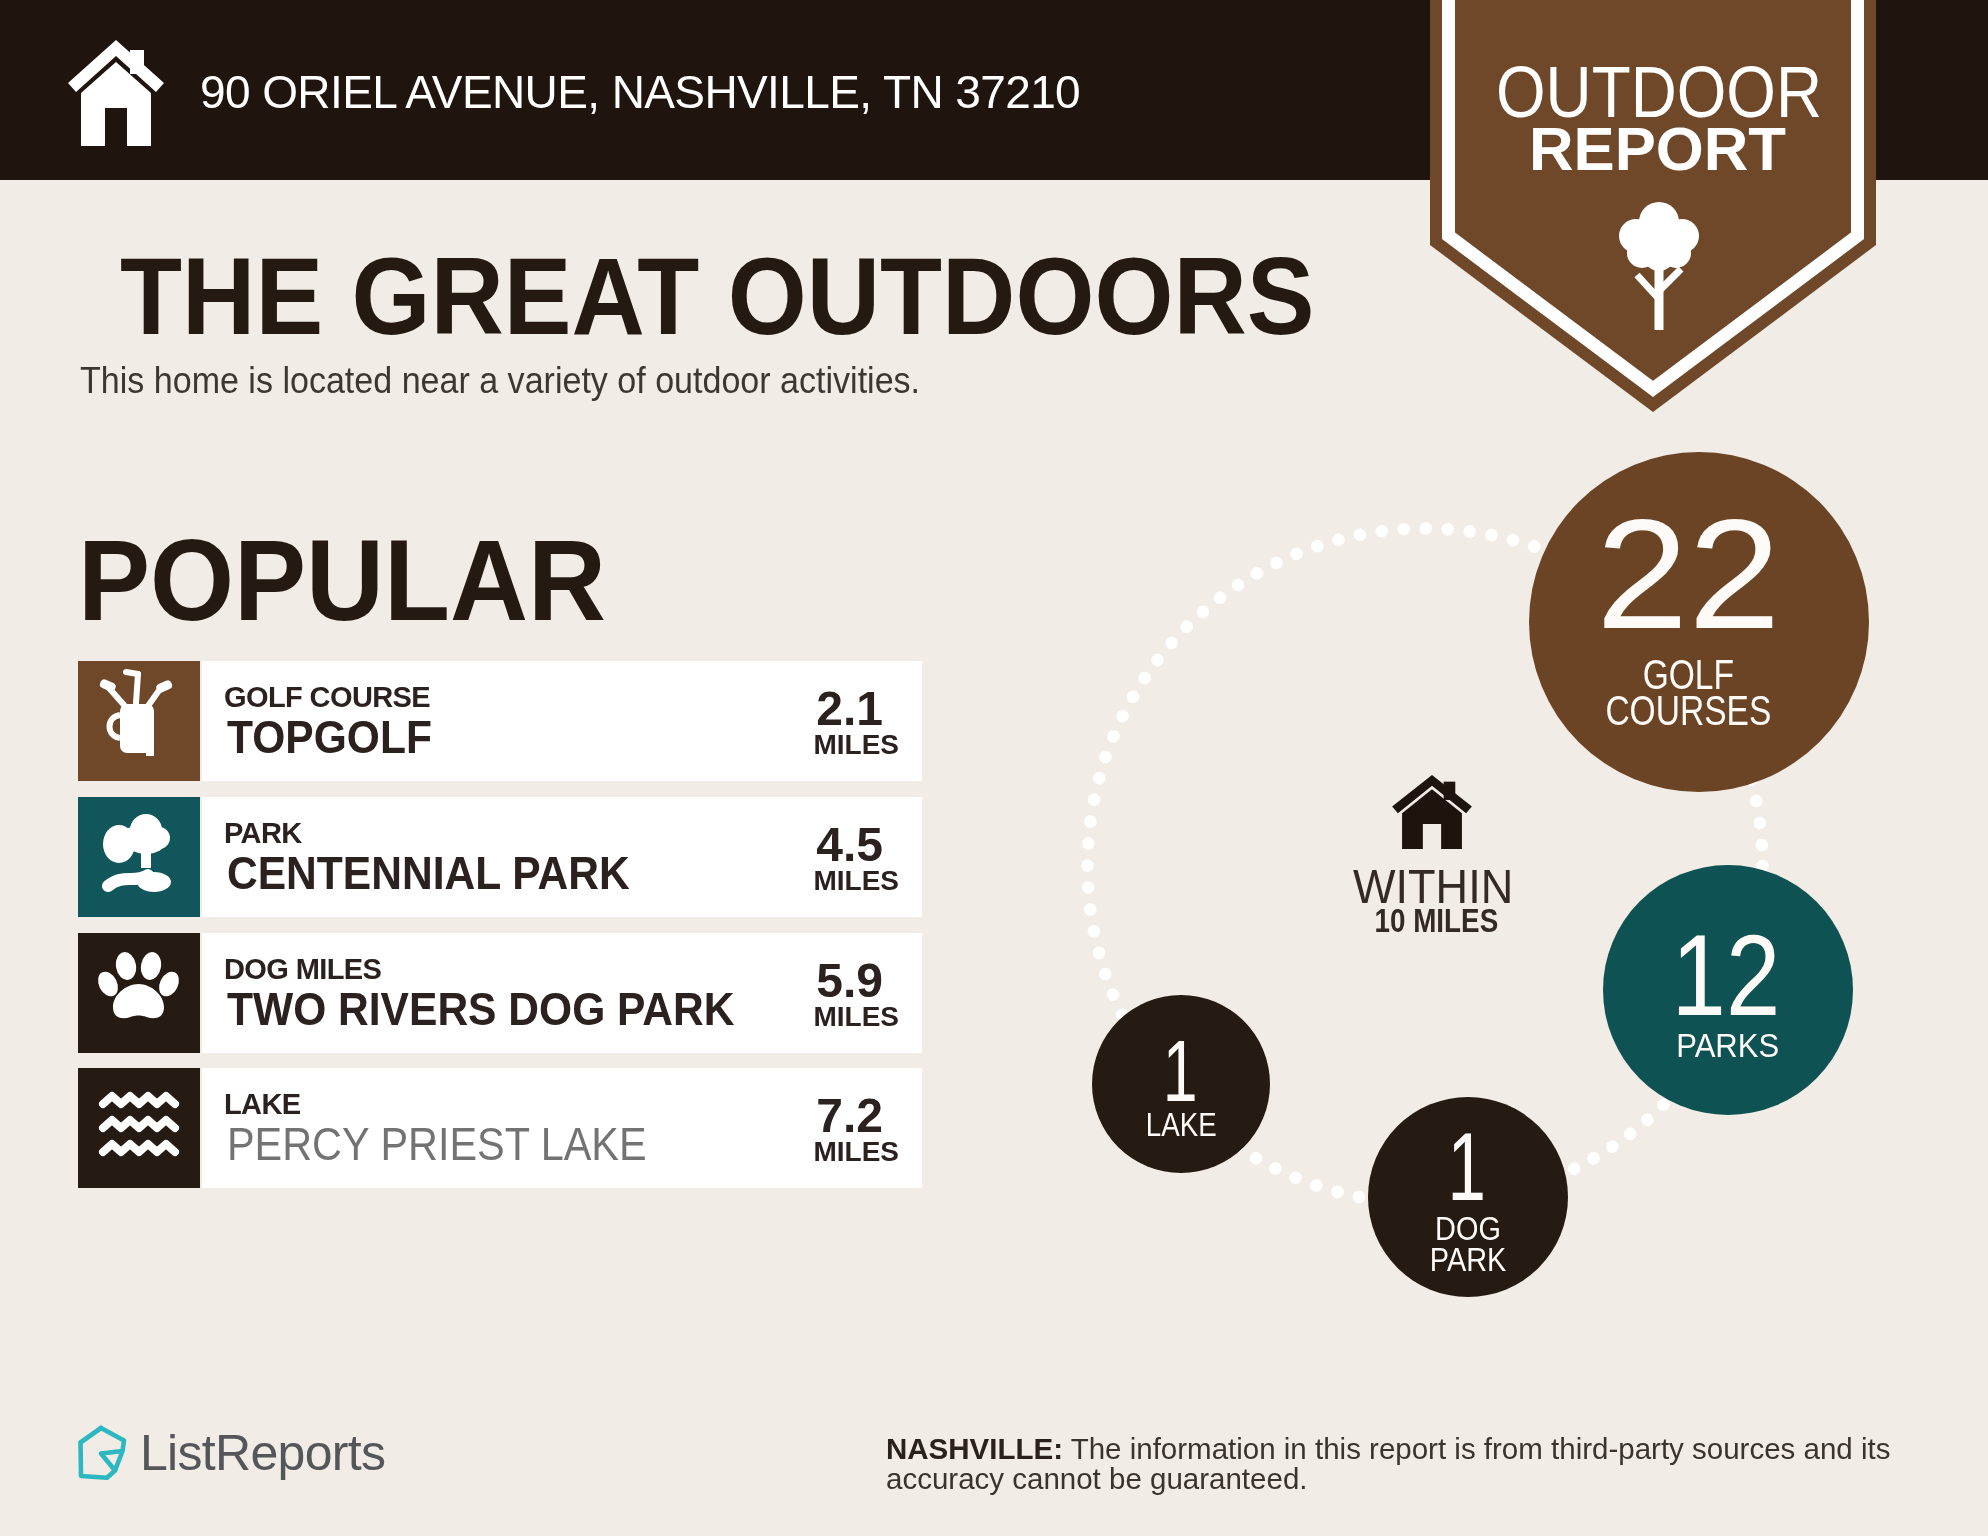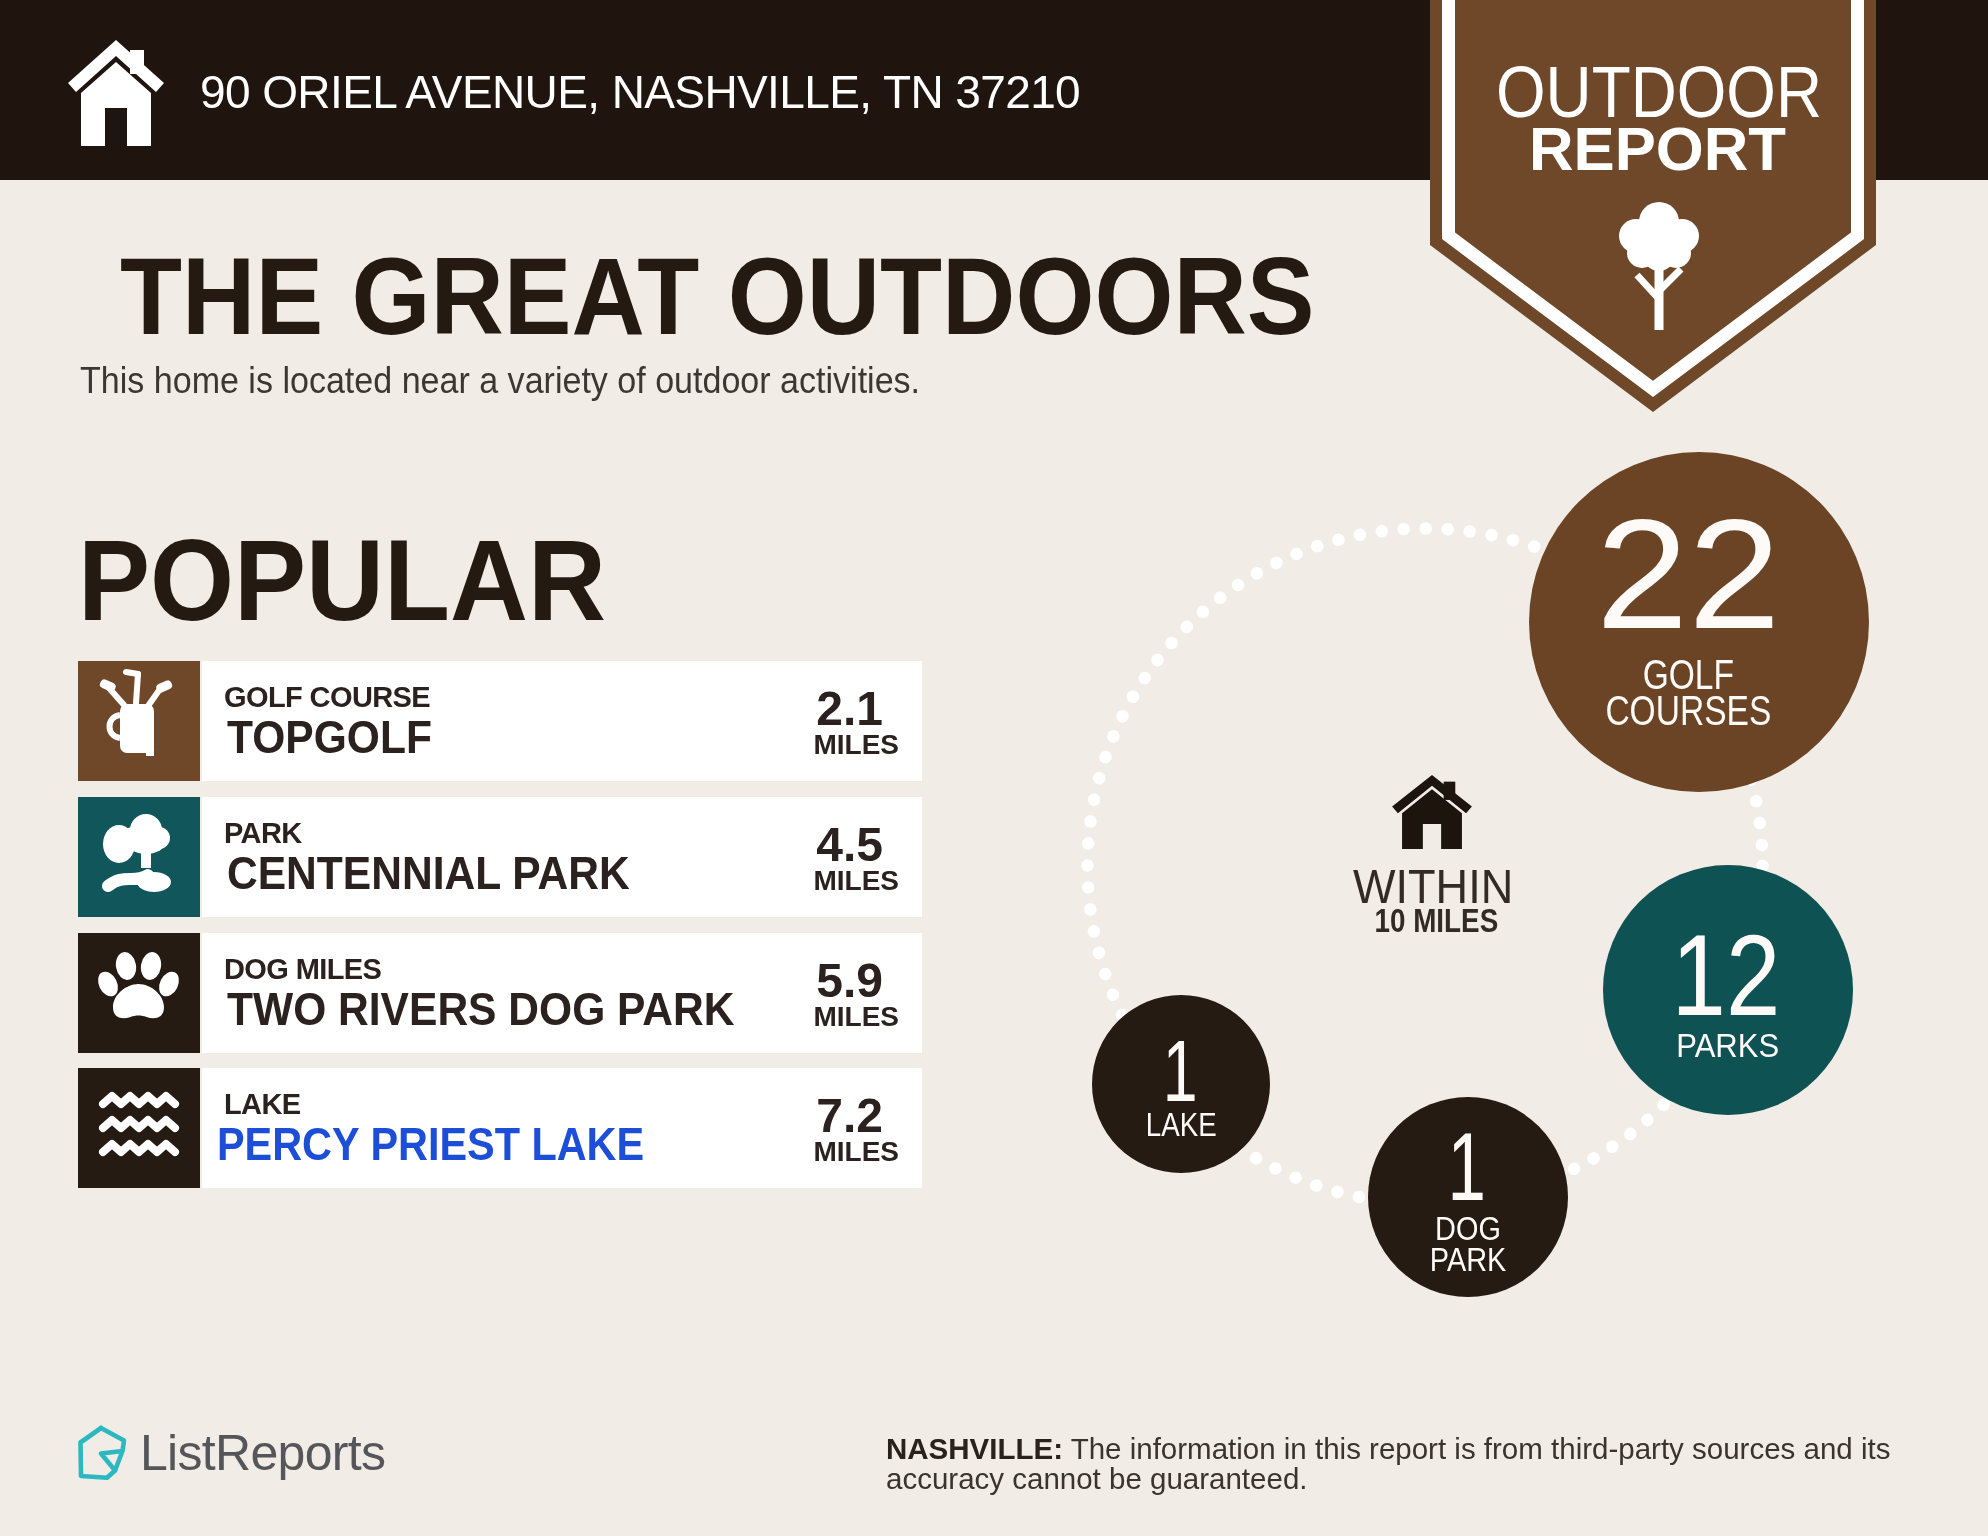--- a/index.html
+++ b/index.html
@@ -119,21 +119,21 @@
 
   <svg class="abs" style="left:78px;top:1068px;" width="122" height="120" viewBox="0 0 122 120">
     <g fill="none" stroke="#fff" stroke-width="8" stroke-linejoin="round" stroke-linecap="round">
       <path d="M25 36 L34 28 L43 36 L52 28 L61 36 L70 28 L79 36 L88 28 L97 36"></path>
       <path d="M25 60 L34 52 L43 60 L52 52 L61 60 L70 52 L79 60 L88 52 L97 60"></path>
       <path d="M25 84 L34 76 L43 84 L52 76 L61 84 L70 76 L79 84 L88 76 L97 84"></path>
     </g>
   </svg>
 
   <div class="abs" style="left:224px;top:1088px;font-size:29px;font-weight:bold;color:#2b2220;letter-spacing:-0.6px;">LAKE</div>
-  <div class="abs" style="left:217px;top:1117px;font-size:46px;font-weight:bold;color:#1d4ed8;white-space:nowrap;"><span class="sx" style="transform:scaleX(0.9);">PERCY PRIEST LAKE</span></div>
+  <div class="abs" style="left:227px;top:1117px;font-size:46px;font-weight:normal;color:#737373;white-space:nowrap;"><span class="sx" style="transform:scaleX(0.9);">PERCY PRIEST LAKE</span></div>
   <div class="abs" style="left:735px;top:1088px;width:148px;text-align:right;font-size:48px;font-weight:bold;color:#2b2220;">7.2</div>
   <div class="abs" style="left:751px;top:1136px;width:148px;text-align:right;font-size:28px;font-weight:bold;color:#2b2220;">MILES</div>
 
   <svg class="abs" style="left:1070px;top:511px;" width="710" height="710" viewBox="0 0 710 710">
     <circle cx="355" cy="355" r="337.5" fill="none" stroke="#ffffff" stroke-width="12.5" stroke-linecap="round" stroke-dasharray="0.1 21.99"></circle>
   </svg>
 
   <div class="abs" style="left:1529px;top:452px;width:340px;height:340px;border-radius:50%;background:#6b4425;"></div>
   <div class="abs" style="left:1518px;top:486px;width:340px;text-align:center;font-size:155px;color:#fdfaf7;white-space:nowrap;"><span class="sxc" style="transform:scaleX(1.07);">22</span></div>
   <div class="abs" style="left:1518px;top:656px;width:340px;text-align:center;font-size:43px;color:#fdfaf7;line-height:36px;"><span class="sxc" style="transform:scaleX(0.78);">GOLF<br>COURSES</span></div>

